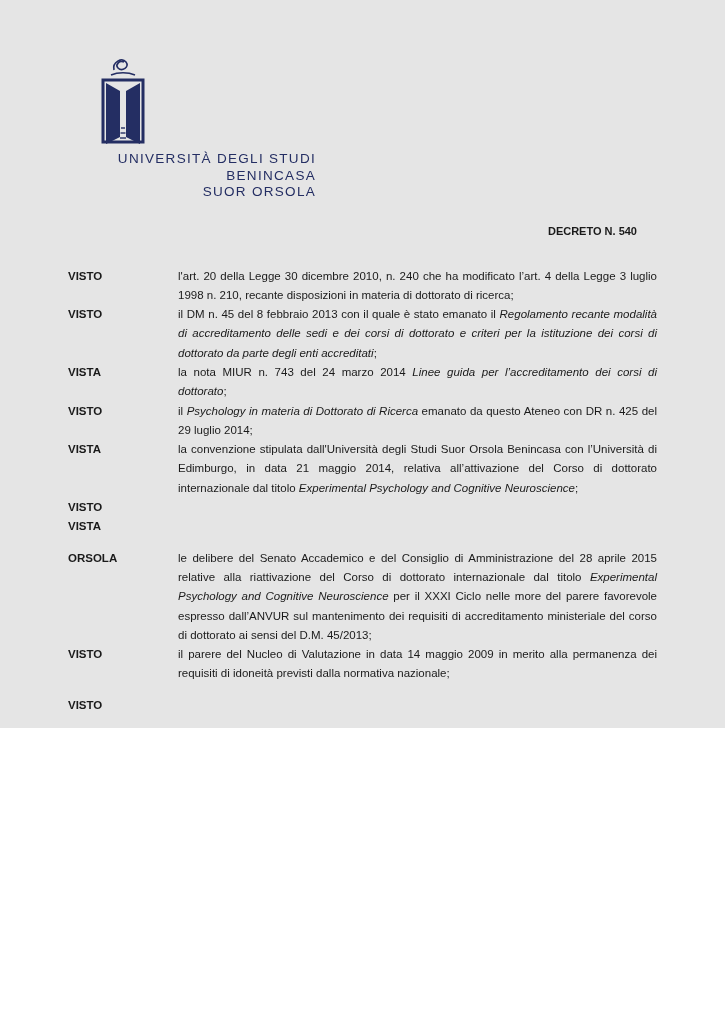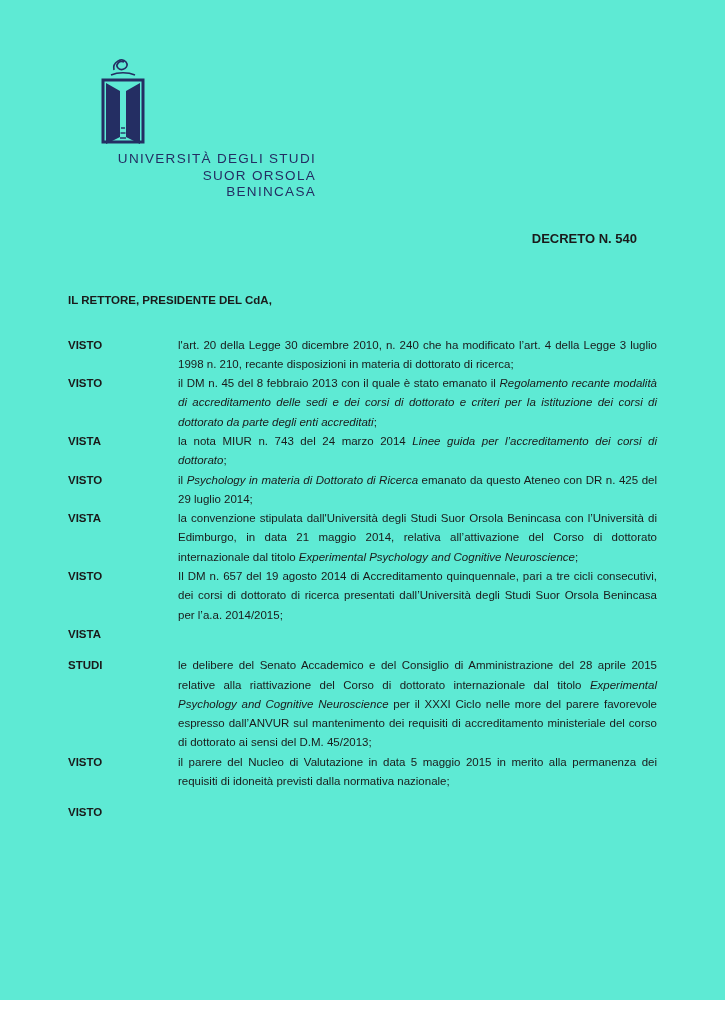--- a/index.html
+++ b/index.html
@@ -9,23 +9,23 @@
     height: 1024px;
     background: #ffffff;
     font-family: "Liberation Sans", sans-serif;
     color: #1a1a1a;
     overflow: hidden;
   }
 
   .page {
     position: relative;
     width: 725px;
-    height: 1000px;
+    height: 728px;
     padding: 0 68px;
-    background: #5eead4;
+    background: #e5e5e5;
   }
 
   
   .logo-block {
     padding-top: 54px;
     width: 260px;
   }
   .emblem {
     display: block;
     margin-left: 26px;
@@ -37,25 +37,25 @@
     text-align: right;
     color: #242e63;
     font-size: 13.5px;
     line-height: 16.5px;
     letter-spacing: 1.3px;
     font-weight: normal;
   }
 
   
   .decree-number {
-    margin-top: 30px;
+    margin-top: 24px;
     text-align: right;
     padding-right: 20px;
     font-weight: bold;
-    font-size: 13px;
+    font-size: 11px;
   }
 
   
   .heading {
     margin-top: 48px;
     font-weight: bold;
     font-size: 11.5px;
   }
 
   
@@ -98,28 +98,27 @@
       <polygon points="12,29 26,37 26,83 12,90" fill="#242e63"></polygon>
       <polygon points="46,29 32,37 32,83 46,90" fill="#242e63"></polygon>
       <g stroke="#242e63" stroke-width="1.4">
         <line x1="27" y1="74" x2="31" y2="74"></line>
         <line x1="26.5" y1="79" x2="31.5" y2="79"></line>
         <line x1="26" y1="84" x2="32" y2="84"></line>
       </g>
     </svg>
     <div class="logo-text">
       <div>UNIVERSITÀ DEGLI STUDI</div>
+      <div>BENINCASA</div>
       <div>SUOR ORSOLA</div>
-      <div>BENINCASA</div>
     </div>
   </div>
 
   <div class="decree-number">DECRETO N. 540</div>
 
-  <div class="heading">IL RETTORE, PRESIDENTE DEL CdA,</div>
 
   <div class="items" id="items-container">
       <div class="item">
         <div class="item-label">VISTO</div>
         <div class="item-text"><span>l'art. 20 della Legge 30 dicembre 2010, n. 240 che ha modificato l’art. 4 della Legge 3 luglio 1998 n. 210, recante disposizioni in materia di dottorato di ricerca;</span></div>
       </div>
       <div class="item">
         <div class="item-label">VISTO</div>
         <div class="item-text"><span>il DM n. 45 del 8 febbraio 2013 con il quale è stato emanato il </span><em>Regolamento recante modalità di accreditamento delle sedi e dei corsi di dottorato e criteri per la istituzione dei corsi di dottorato da parte degli enti accreditati</em><span>;</span></div>
       </div>
@@ -130,31 +129,30 @@
       <div class="item">
         <div class="item-label">VISTO</div>
         <div class="item-text"><span>il </span><em>Psychology in materia di Dottorato di Ricerca</em><span> emanato da questo Ateneo con DR n. 425 del 29 luglio 2014;</span></div>
       </div>
       <div class="item">
         <div class="item-label">VISTA</div>
         <div class="item-text"><span>la convenzione stipulata dall'Università degli Studi Suor Orsola Benincasa con l’Università di Edimburgo, in data 21 maggio 2014, relativa all’attivazione del Corso di dottorato internazionale dal titolo </span><em>Experimental Psychology and Cognitive Neuroscience</em><span>;</span></div>
       </div>
       <div class="item">
         <div class="item-label">VISTO</div>
-        <div class="item-text"><span>Il DM n. 657 del 19 agosto 2014 di Accreditamento quinquennale, pari a tre cicli consecutivi, dei corsi di dottorato di ricerca presentati dall’Università degli Studi Suor Orsola Benincasa per l’a.a. 2014/2015;</span></div>
       </div>
       <div class="item">
         <div class="item-label">VISTA</div>
       </div>
       <div class="item gap">
-        <div class="item-label">STUDI</div>
+        <div class="item-label">ORSOLA</div>
         <div class="item-text"><span>le delibere del Senato Accademico e del Consiglio di Amministrazione del 28 aprile 2015 relative alla riattivazione del Corso di dottorato internazionale dal titolo </span><em>Experimental Psychology and Cognitive Neuroscience</em><span> per il XXXI Ciclo nelle more del parere favorevole espresso dall’ANVUR sul mantenimento dei requisiti di accreditamento ministeriale del corso di dottorato ai sensi del D.M. 45/2013;</span></div>
       </div>
       <div class="item">
         <div class="item-label">VISTO</div>
-        <div class="item-text"><span>il parere del Nucleo di Valutazione in data 5 maggio 2015 in merito alla permanenza dei requisiti di idoneità previsti dalla normativa nazionale;</span></div>
+        <div class="item-text"><span>il parere del Nucleo di Valutazione in data 14 maggio 2009 in merito alla permanenza dei requisiti di idoneità previsti dalla normativa nazionale;</span></div>
       </div>
       <div class="item gap">
         <div class="item-label">VISTO</div>
       </div>
     </div>
 
 </div>
 
 </body></html>

